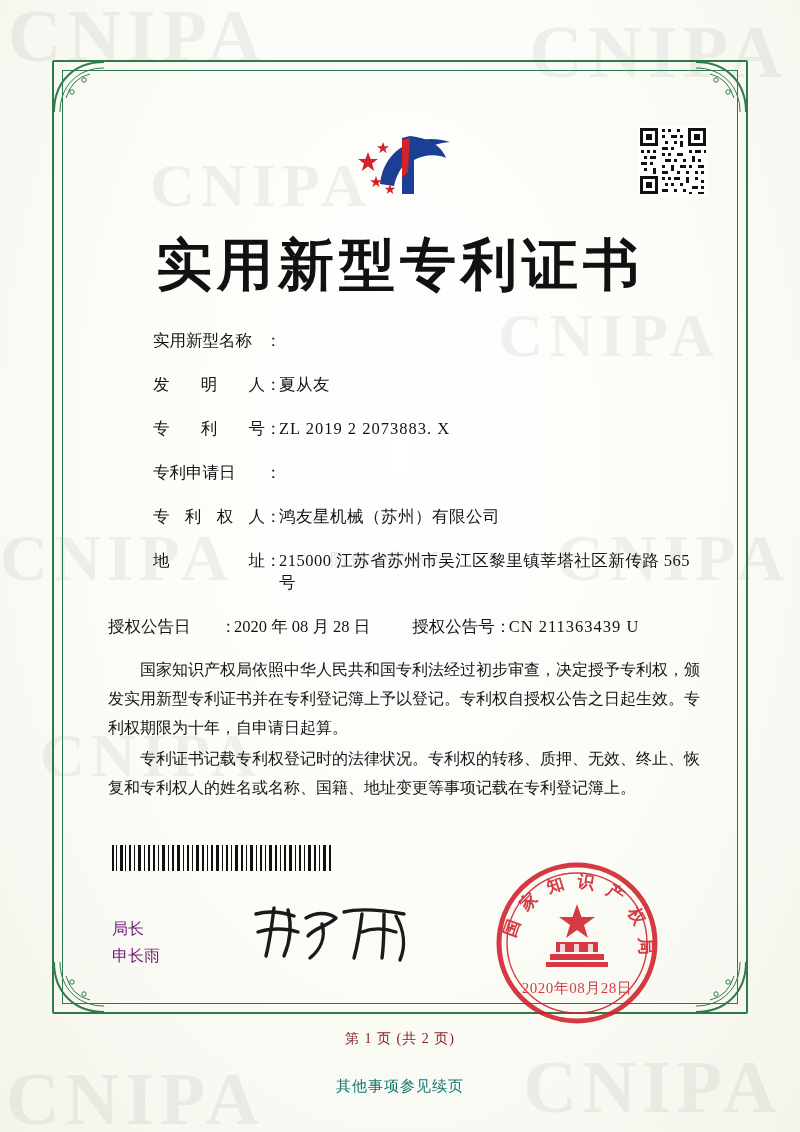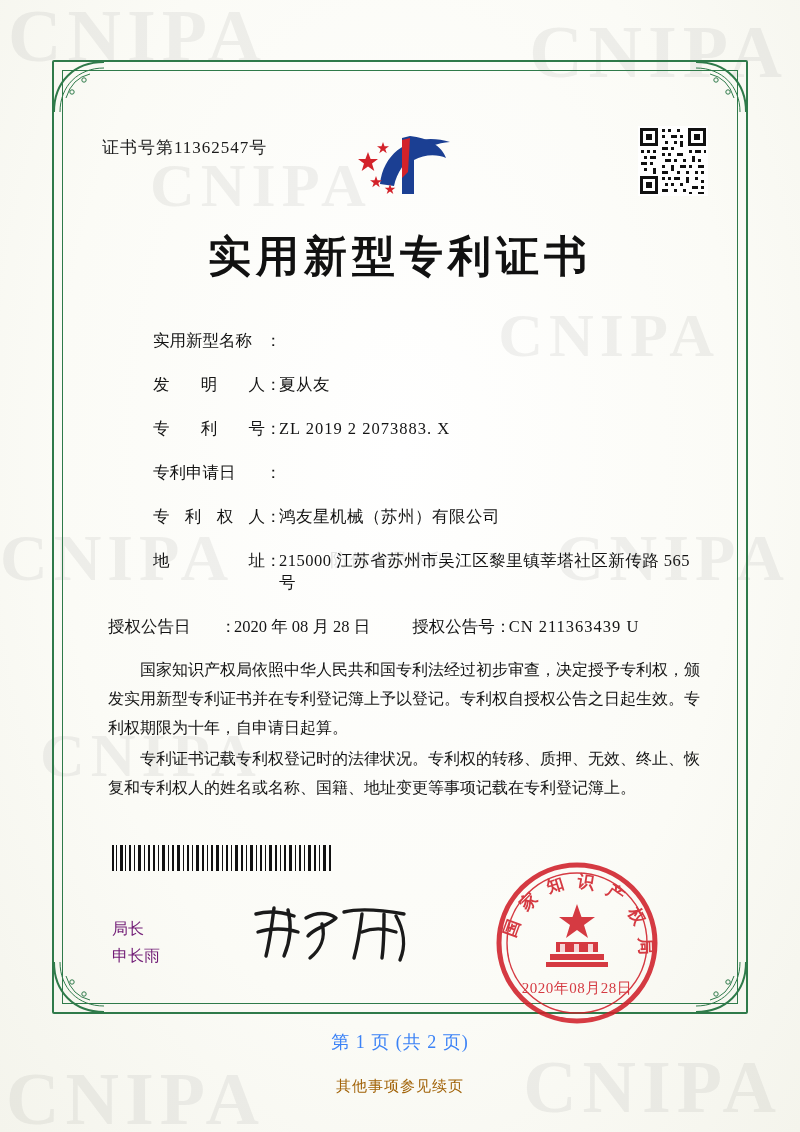--- a/index.html
+++ b/index.html
@@ -102,21 +102,21 @@
     top: 124px;
     width: 108px;
     height: 86px;
   }
 
   .title {
     position: absolute;
     left: 0; right: 0;
     top: 228px;
     text-align: center;
-    font-size: 43px;
+    font-size: 56px;
     font-weight: bold;
     letter-spacing: 5px;
     color: #111;
     font-family: "DejaVu Serif", "Liberation Serif", serif;
   }
 
   
   .fields {
     position: absolute;
     left: 108px;
@@ -216,31 +216,31 @@
     width: 170px;
     height: 170px;
   }
   .seal svg { display: block; }
 
   .page-num {
     position: absolute;
     left: 0; right: 0;
     top: 1030px;
     text-align: center;
-    font-size: 18px;
-    color: #3b82f6;
+    font-size: 14px;
+    color: #7f1d1d;
     letter-spacing: 1px;
   }
   .footnote {
     position: absolute;
     left: 0; right: 0;
     top: 1077px;
     text-align: center;
     font-size: 15px;
-    color: #a16207;
+    color: #0f766e;
     letter-spacing: 1px;
   }
 </style>
 </head>
 <body>
 
 <div class="page">
   <div class="paper-tint"></div>
 
   <div class="watermark wm1">CNIPA</div>
@@ -287,21 +287,20 @@
   <div class="corner c-br">
     <svg width="58" height="58" viewBox="0 0 58 58">
       <path d="M4 54 C4 24, 24 4, 54 4" fill="none" stroke="#2f7a4a" stroke-width="2"></path>
       <path d="M10 54 C10 28, 28 10, 54 10" fill="none" stroke="#2f7a4a" stroke-width="1"></path>
       <path d="M16 40 q6 -20 24 -24" fill="none" stroke="#2f7a4a" stroke-width="1"></path>
       <circle cx="22" cy="34" r="2.2" fill="none" stroke="#2f7a4a" stroke-width="1"></circle>
       <circle cx="34" cy="22" r="2.2" fill="none" stroke="#2f7a4a" stroke-width="1"></circle>
     </svg>
   </div>
 
-  <div class="cert-no">证书号第11362547号</div>
 
   <div class="qr">
     <svg width="70" height="70" viewBox="0 0 70 70">
       <rect width="70" height="70" fill="#ffffff"></rect>
       <g fill="#111">
         <rect x="2" y="2" width="18" height="18"></rect>
           <rect x="5" y="5" width="12" height="12" fill="#fff"></rect>
           <rect x="8" y="8" width="6" height="6"></rect>
         <rect x="50" y="2" width="18" height="18"></rect>
           <rect x="53" y="5" width="12" height="12" fill="#fff"></rect>

